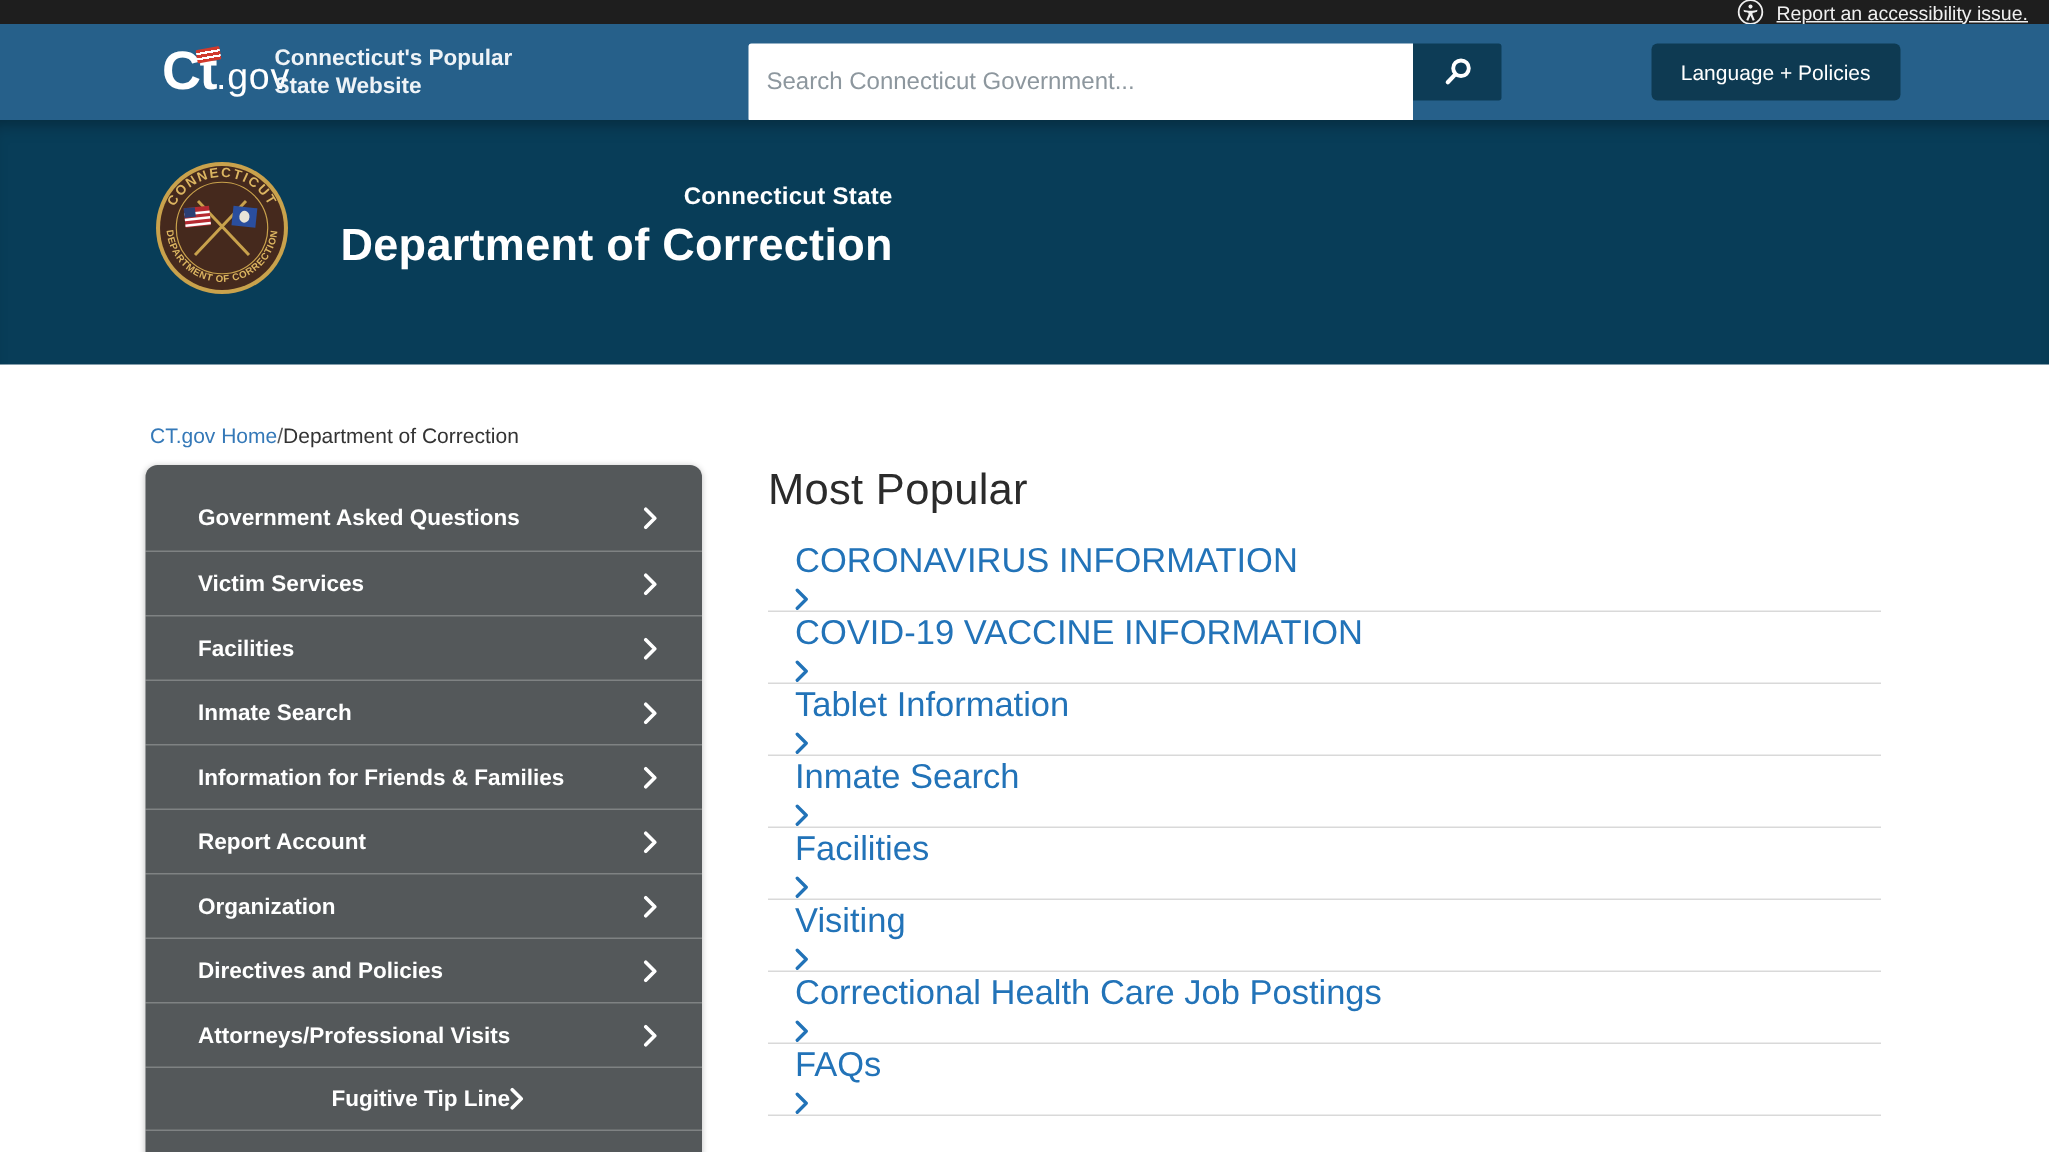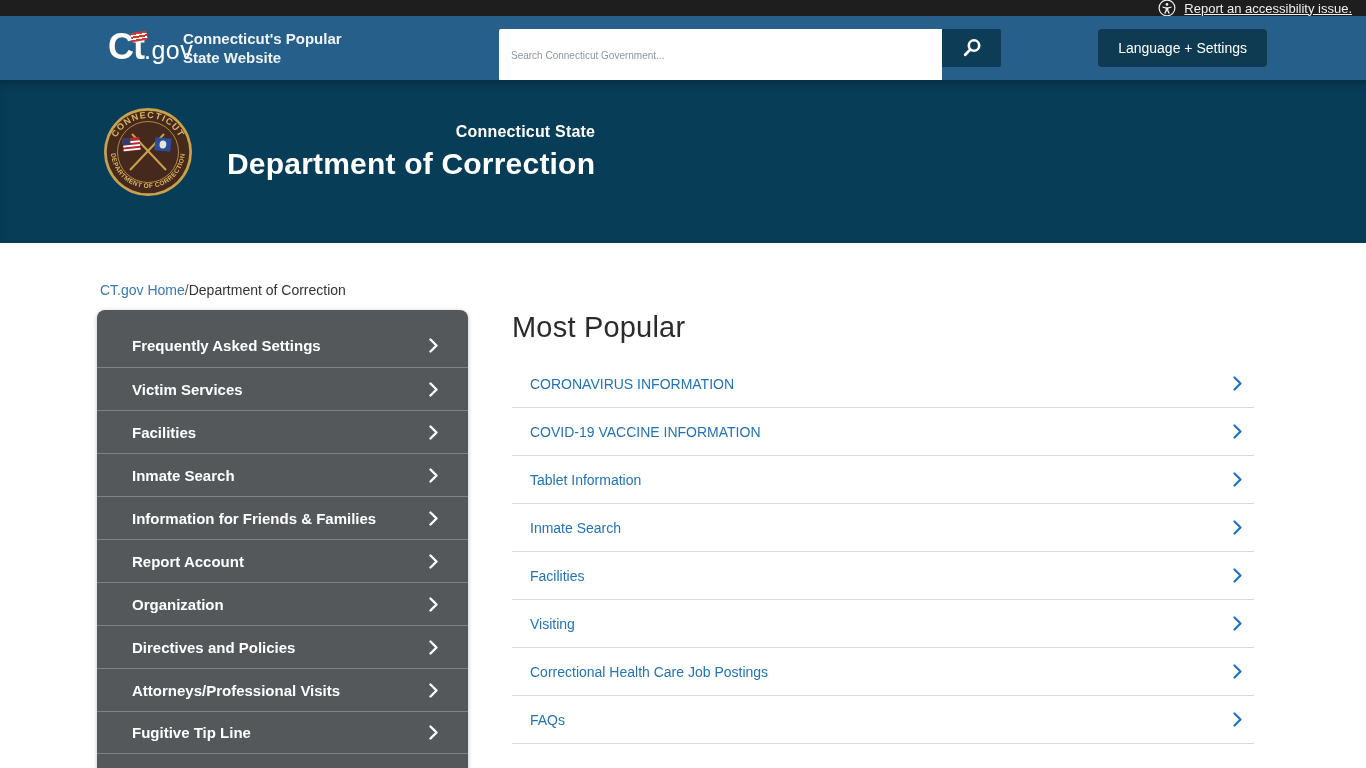--- a/index.html
+++ b/index.html
@@ -41,21 +41,21 @@
   .tagline {
     position: absolute; left: 183px; top: 13px;
     color: #eef3f7; font-size: 15px; font-weight: bold; line-height: 19px;
   }
   .search-box {
     position: absolute; left: 499px; top: 13px;
     width: 502px; height: 38px; display: flex;
   }
   .search-input {
     flex: 1; height: 52px; border: none; outline: none;
-    padding: 0 12px; font-size: 10px; color: #333;
+    padding: 0 12px; font-size: 16px; color: #333;
     font-family: "Liberation Sans", sans-serif;
     border-radius: 2px 0 0 2px;
   }
   .search-input::placeholder { color: #8d979e; }
   .search-btn {
     width: 59px; height: 38px; background: #0d3c56; border: none; cursor: pointer;
     display: flex; align-items: center; justify-content: center;
     border-radius: 0 2px 2px 0;
   }
   .lang-btn {
@@ -91,32 +91,32 @@
     margin-left: 97px; width: 371px; background: #54585a;
     border-radius: 8px 8px 0 0; padding: 14px 0 30px 0;
     box-shadow: 0 1px 4px rgba(0,0,0,0.25);
   }
   .side-item {
     display: flex; align-items: center; justify-content: space-between;
     height: 43px; padding: 0 30px 0 35px;
     color: #ffffff; font-size: 15px; font-weight: bold;
   }
   .side-item + .side-item { border-top: 1px solid rgba(255,255,255,0.25); }
-  .side-item:last-child { border-bottom: 1px solid rgba(255,255,255,0.25); }
+  .side-item:last-child { border-bottom: 1px solid rgba(255,255,255,0.25); justify-content: center; }
   .side-chev { width: 9px; height: 15px; flex-shrink: 0; }
 
   .main-col { margin-left: 44px; width: 742px; }
   .main-heading {
     font-size: 29px; color: #2b2b2b; font-weight: 500;
     line-height: 34px; margin-bottom: 16px; letter-spacing: 0.2px;
   }
   .pop-row {
-    display: flex; align-items: center; justify-content: space-between;
+    display: flex; justify-content: space-between;
     height: 48px; border-bottom: 1px solid #d9d9d9;
-    padding: 0 12px 0 18px; color: #2273b8; font-size: 14px; font-weight: 500;
+    padding: 0 12px 0 18px; color: #2273b8; font-size: 23px; font-weight: 500; flex-direction: column;
   }
   .pop-chev { width: 9px; height: 15px; flex-shrink: 0; }
 </style>
 </head>
 <body>
 
 <div class="a11y-bar">
   <svg class="a11y-icon" viewBox="0 0 24 24">
     <circle cx="12" cy="12" r="10.5" fill="none" stroke="#f0f0f0" stroke-width="1.6"></circle>
     <circle cx="12" cy="7.2" r="1.8" fill="#f0f0f0"></circle>
@@ -137,21 +137,21 @@
   </div>
   <div class="search-box">
     <input class="search-input" type="text" placeholder="Search Connecticut Government..." style="">
     <button class="search-btn">
       <svg width="22" height="22" viewBox="0 0 22 22">
         <circle cx="13" cy="8.5" r="5.2" fill="none" stroke="#ffffff" stroke-width="2.6"></circle>
         <line x1="9.2" y1="12.6" x2="4.2" y2="17.8" stroke="#ffffff" stroke-width="2.8" stroke-linecap="round"></line>
       </svg>
     </button>
   </div>
-  <button class="lang-btn">Language + Settings</button>
+  <button class="lang-btn">Language + Policies</button>
 </div>
 
 <div class="banner">
   <svg class="seal" viewBox="0 0 90 90">
     <circle cx="45" cy="45" r="44" fill="#c9a24c"></circle>
     <circle cx="45" cy="45" r="41.3" fill="#45291d"></circle>
     <circle cx="45" cy="45" r="30.5" fill="none" stroke="#c9a24c" stroke-width="0.8"></circle>
     <defs>
       <path id="arcTop" d="M 10,46 A 35,35 0 0 1 80,46"></path>
       <path id="arcBot" d="M 8,44 A 37,37 0 0 0 82,44"></path>
@@ -185,21 +185,21 @@
 <div class="breadcrumb">
   <a class="crumb-home">CT.gov Home</a>
   <span class="crumb-sep">/</span>
   <span class="crumb-current">Department of Correction</span>
 </div>
 
 <div class="columns">
 
   <nav class="sidebar">
     <a class="side-item">
-      <span>Frequently Asked Settings</span>
+      <span>Government Asked Questions</span>
       <svg class="side-chev" viewBox="0 0 9 15">
           <polyline points="1.5,1.5 7.5,7.5 1.5,13.5" fill="none" stroke="#ffffff" stroke-width="2.4" stroke-linecap="round" stroke-linejoin="round"></polyline>
         </svg>
     </a>
     <a class="side-item">
       <span>Victim Services</span>
       <svg class="side-chev" viewBox="0 0 9 15">
           <polyline points="1.5,1.5 7.5,7.5 1.5,13.5" fill="none" stroke="#ffffff" stroke-width="2.4" stroke-linecap="round" stroke-linejoin="round"></polyline>
         </svg>
     </a>

